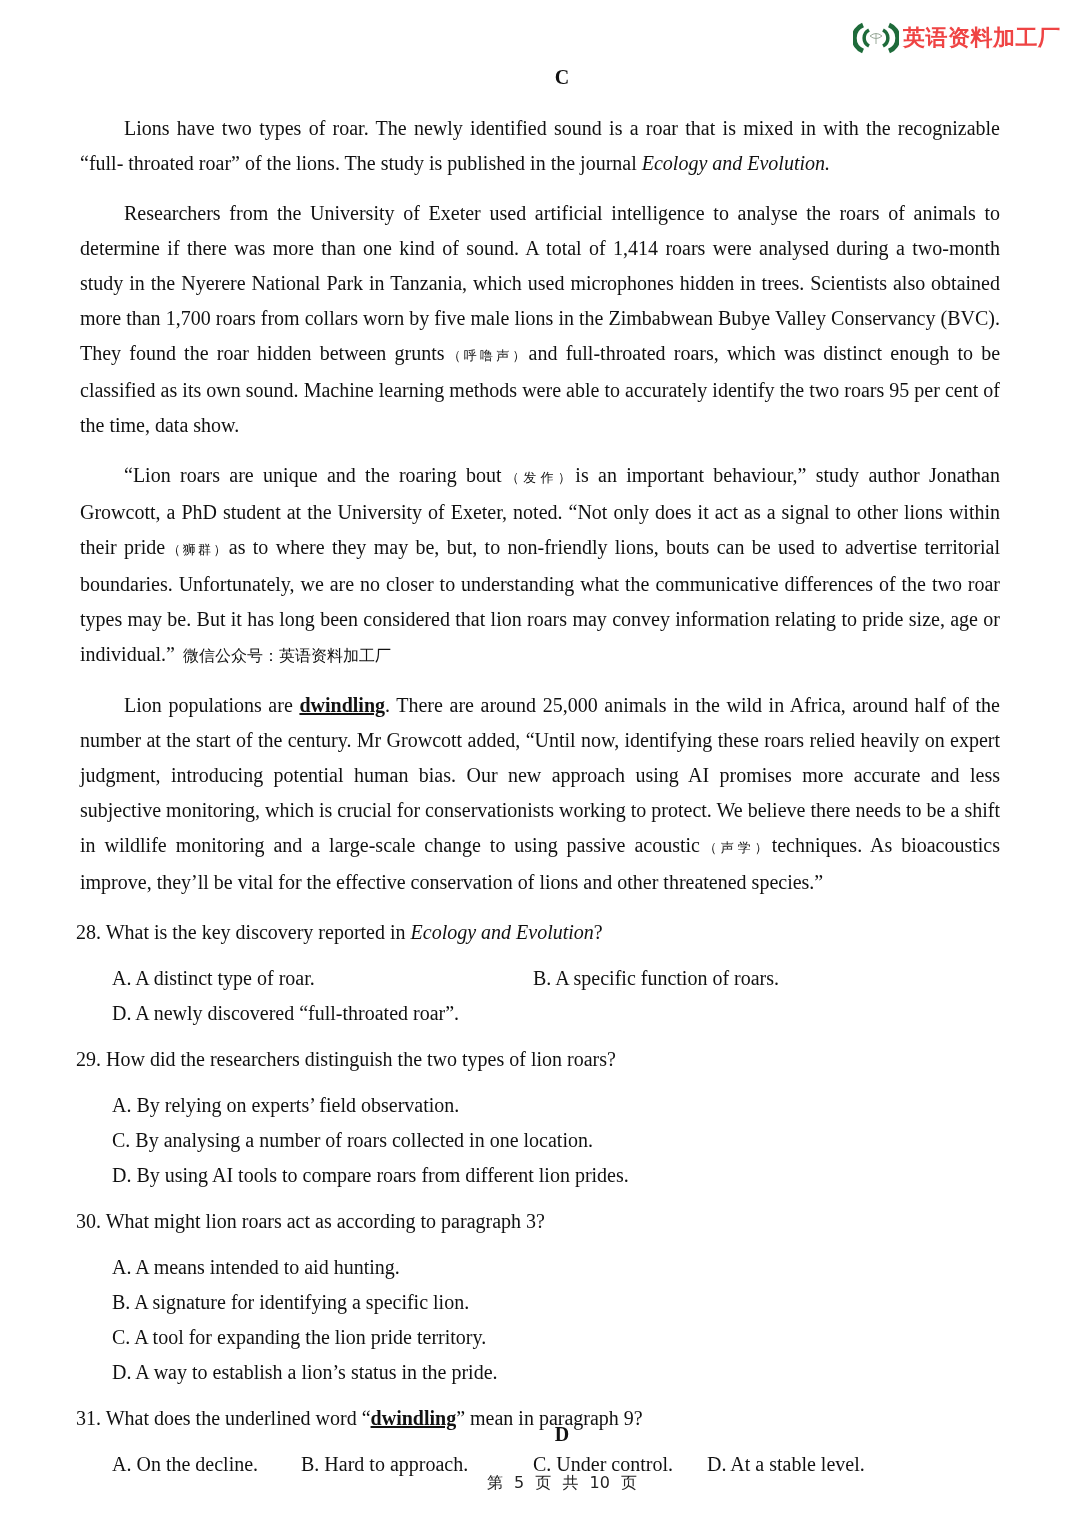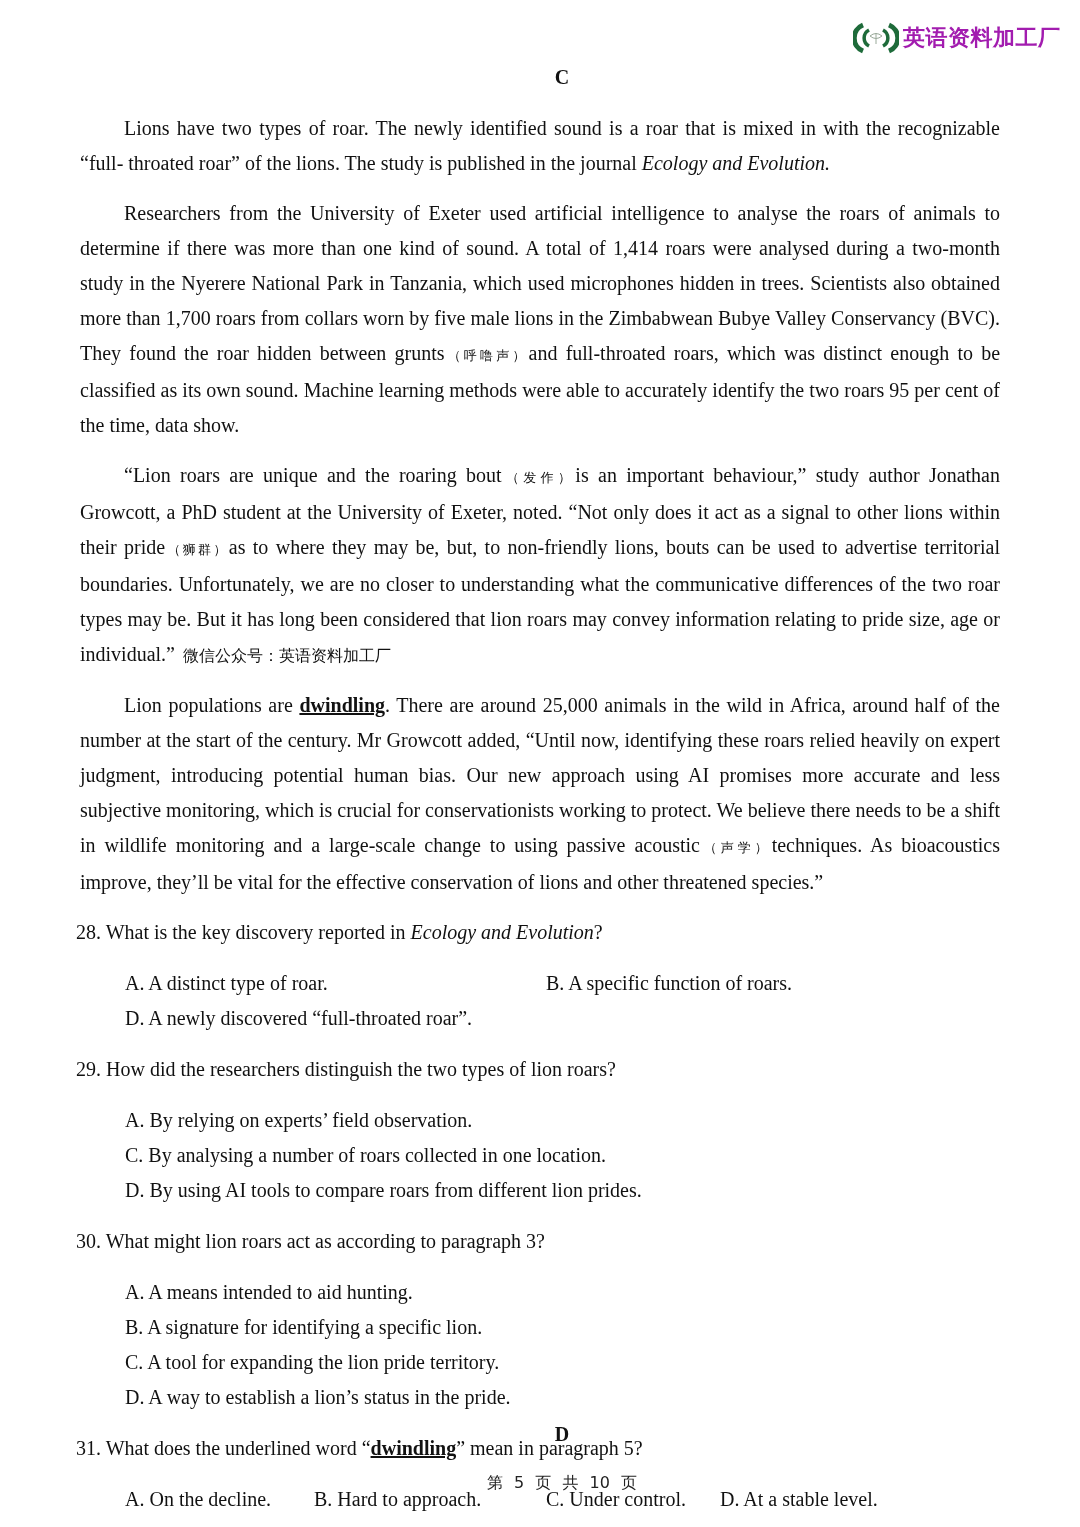--- a/index.html
+++ b/index.html
@@ -9,40 +9,40 @@
     color: #111111;
     font-size: 20px;
   }
   .logo {
     position: absolute; top: 22px; left: 853px;
     display: flex; align-items: center;
   }
   .logo-mark { width: 46px; height: 32px; margin-right: 4px; }
   .logo-text {
     font-family: "DejaVu Sans", sans-serif; font-weight: bold;
-    font-size: 22px; color: #a21caf; letter-spacing: 0.5px;
+    font-size: 22px; color: #ef4444; letter-spacing: 0.5px;
   }
   .section-letter {
     position: absolute; left: 0; width: 1124px; text-align: center;
     font-weight: bold; font-size: 20px;
   }
   .page {
     position: absolute; left: 65px; top: 96px; width: 950px;
   }
   .para {
     text-align: justify; text-align-last: left;
     line-height: 35px; margin: 15px; text-indent: 44px;
   }
   .para .cjk, .cjk {
     font-family: Liberation Serif, serif; font-size: 13px;
   }
   .wm { font-family: "DejaVu Sans", sans-serif; font-size: 16px; margin-left: 8px; }
   .bu { font-weight: bold; text-decoration: underline; text-decoration-thickness: 2px; }
   .q { line-height: 35px; margin: 11px; }
-  .opts { line-height: 35px; margin: 16px; padding-left: 44px; }
+  .opts { line-height: 35px; margin: 3px; padding-left: 44px; }
   .opt-row { display: flex; }
   .opt-half { width: 421px; }
   .opt-inline span { display: inline-block; }
   .footer {
     position: absolute; top: 1473px; left: 0; width: 1124px; text-align: center;
     font-family: "DejaVu Sans", sans-serif; font-size: 16px; color: #222;
     word-spacing: 6px;
   }
 </style>
 </head>
@@ -91,21 +91,21 @@
   </div>
 
   <p class="q">30. What might lion roars act as according to paragraph 3?</p>
   <div class="opts">
     <div>A. A means intended to aid hunting.</div>
     <div>B. A signature for identifying a specific lion.</div>
     <div>C. A tool for expanding the lion pride territory.</div>
     <div>D. A way to establish a lion’s status in the pride.</div>
   </div>
 
-  <p class="q"><span>31. What does the underlined word “</span><span class="bu">dwindling</span><span>” mean in paragraph 5?</span></p>
+  <p class="q"><span>31. What does the underlined word “</span><span class="bu">dwindling</span><span>” mean in paragraph 9?</span></p>
   <div class="opts opt-inline">
     <span style="width:189px">A. On the decline.</span><span style="width:232px">B. Hard to approach.</span><span style="width:174px">C. Under control.</span><span>D. At a stable level.</span>
   </div>
 </div>
 
 <div class="section-letter" style="top:1423px;">D</div>
 
 <div class="footer">第 5 页 共 10 页</div>
 
 </body></html>

